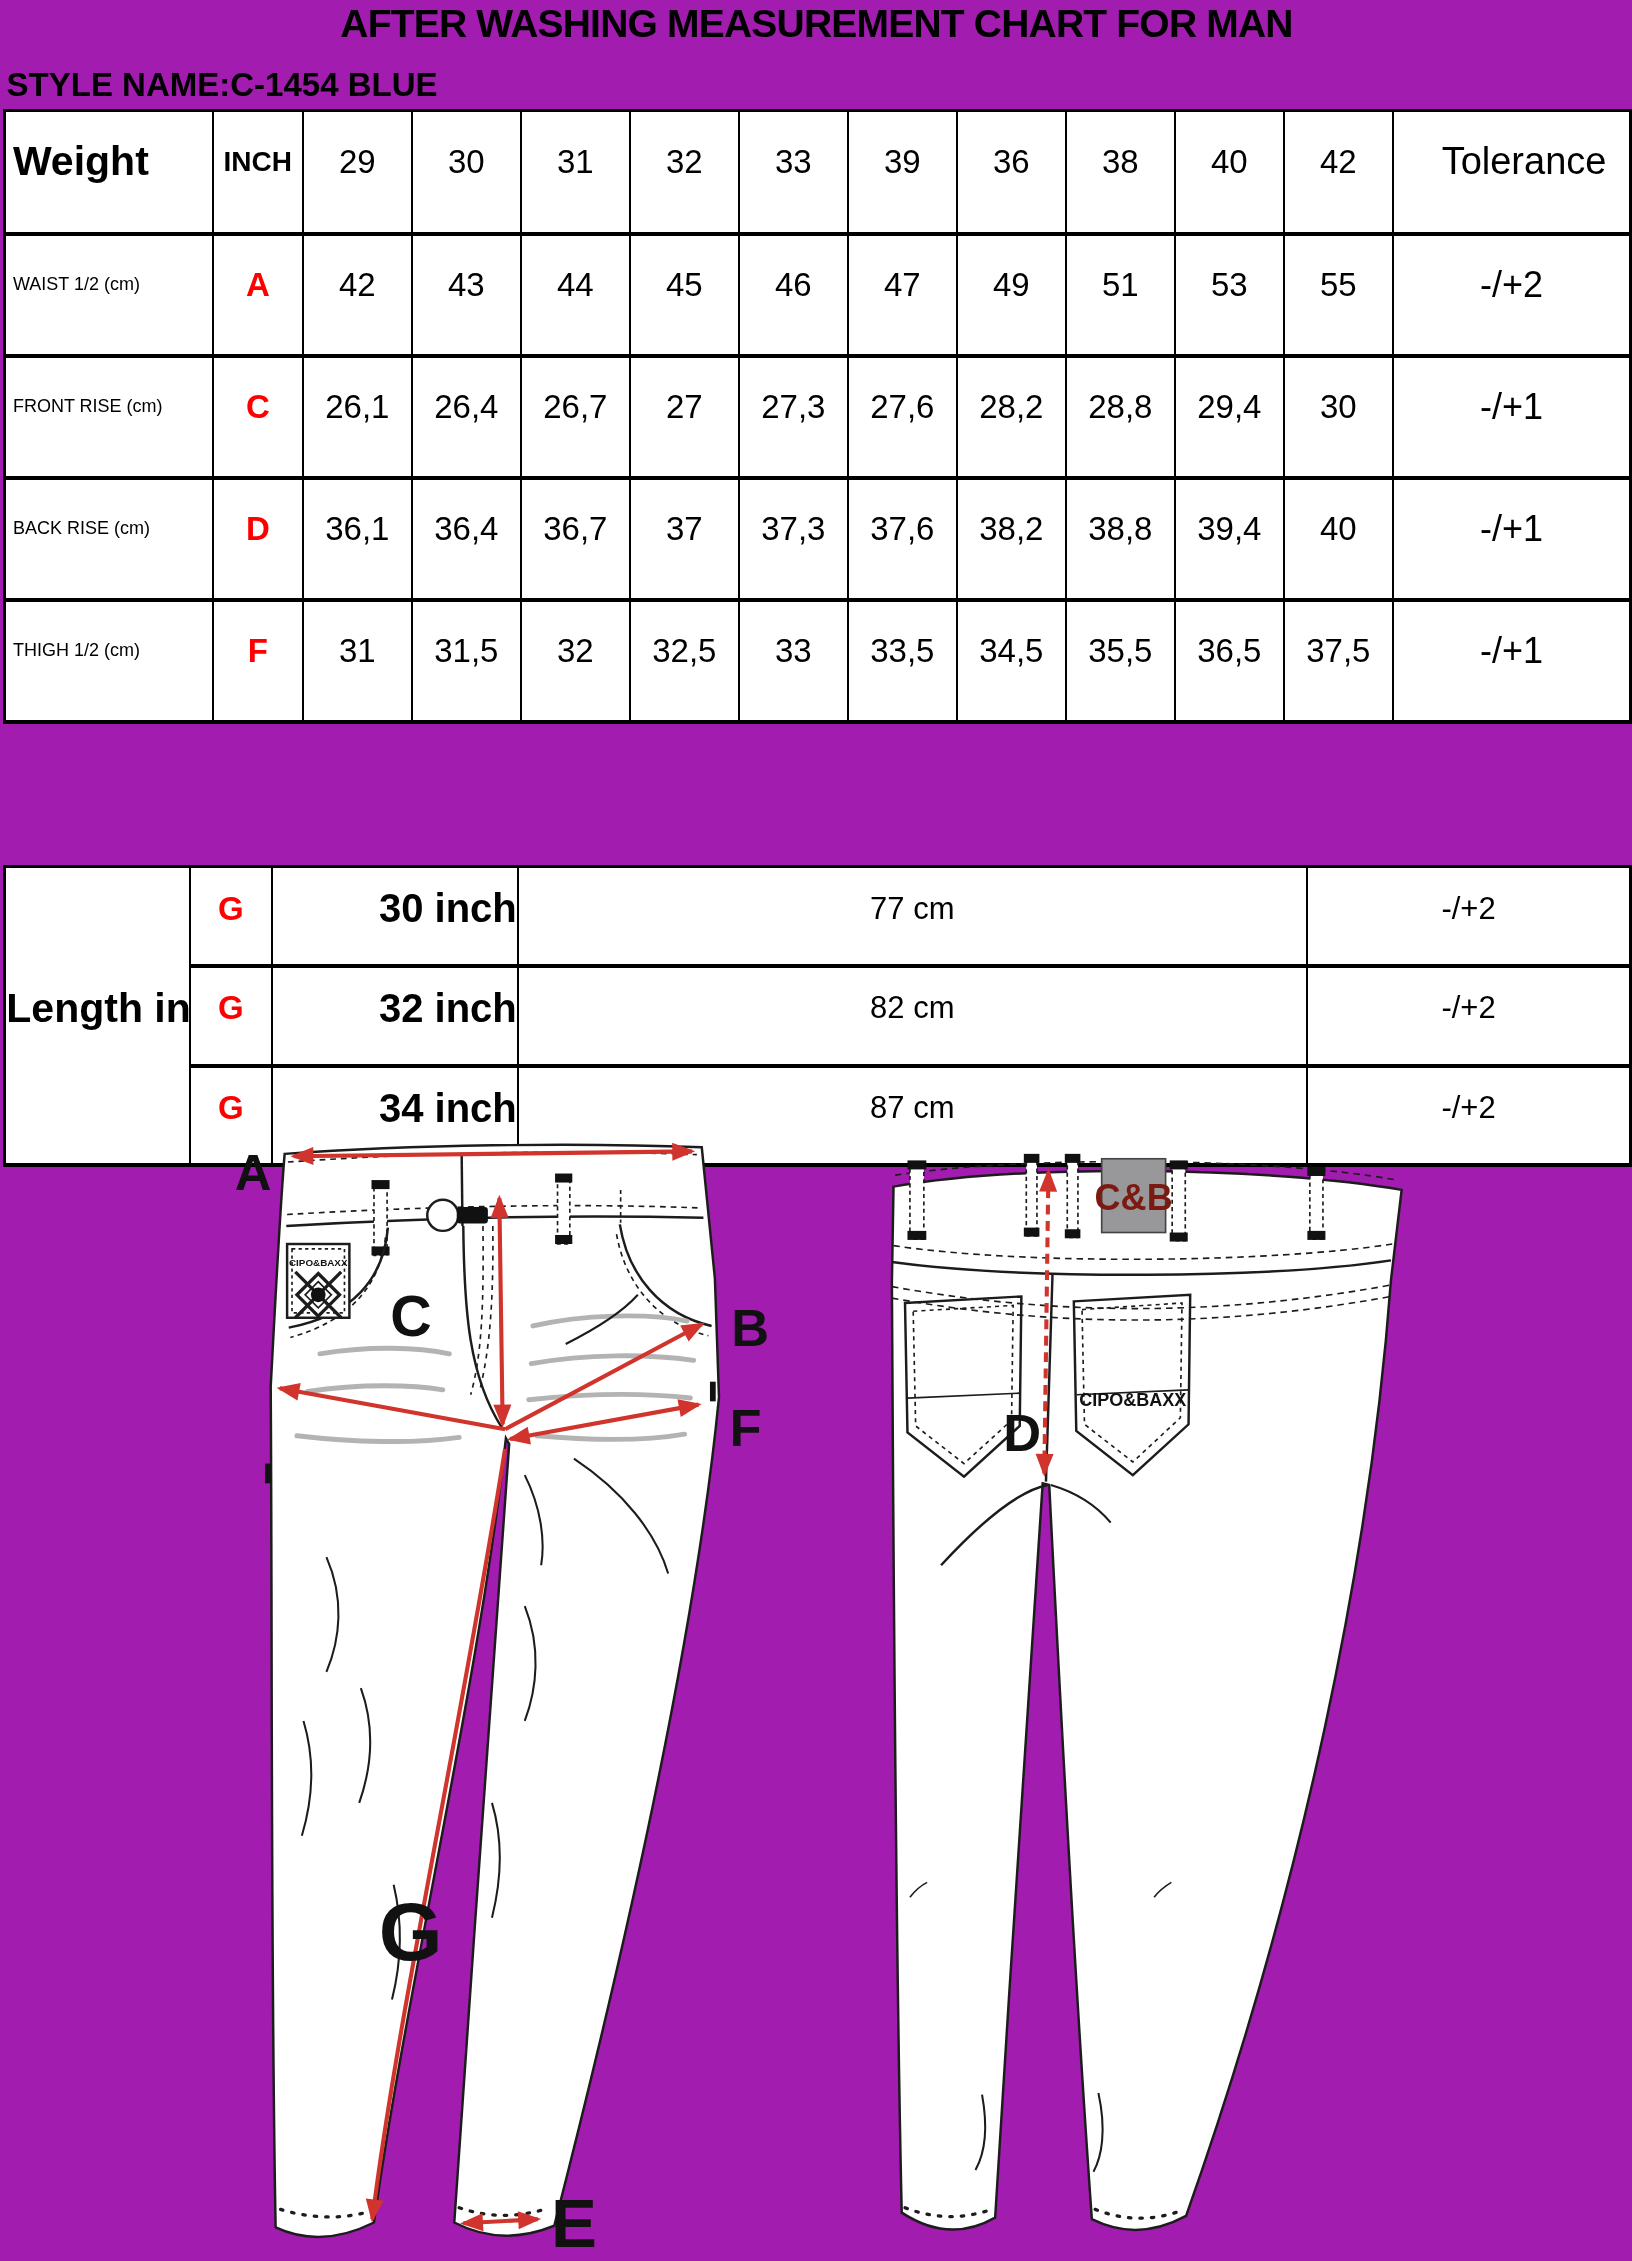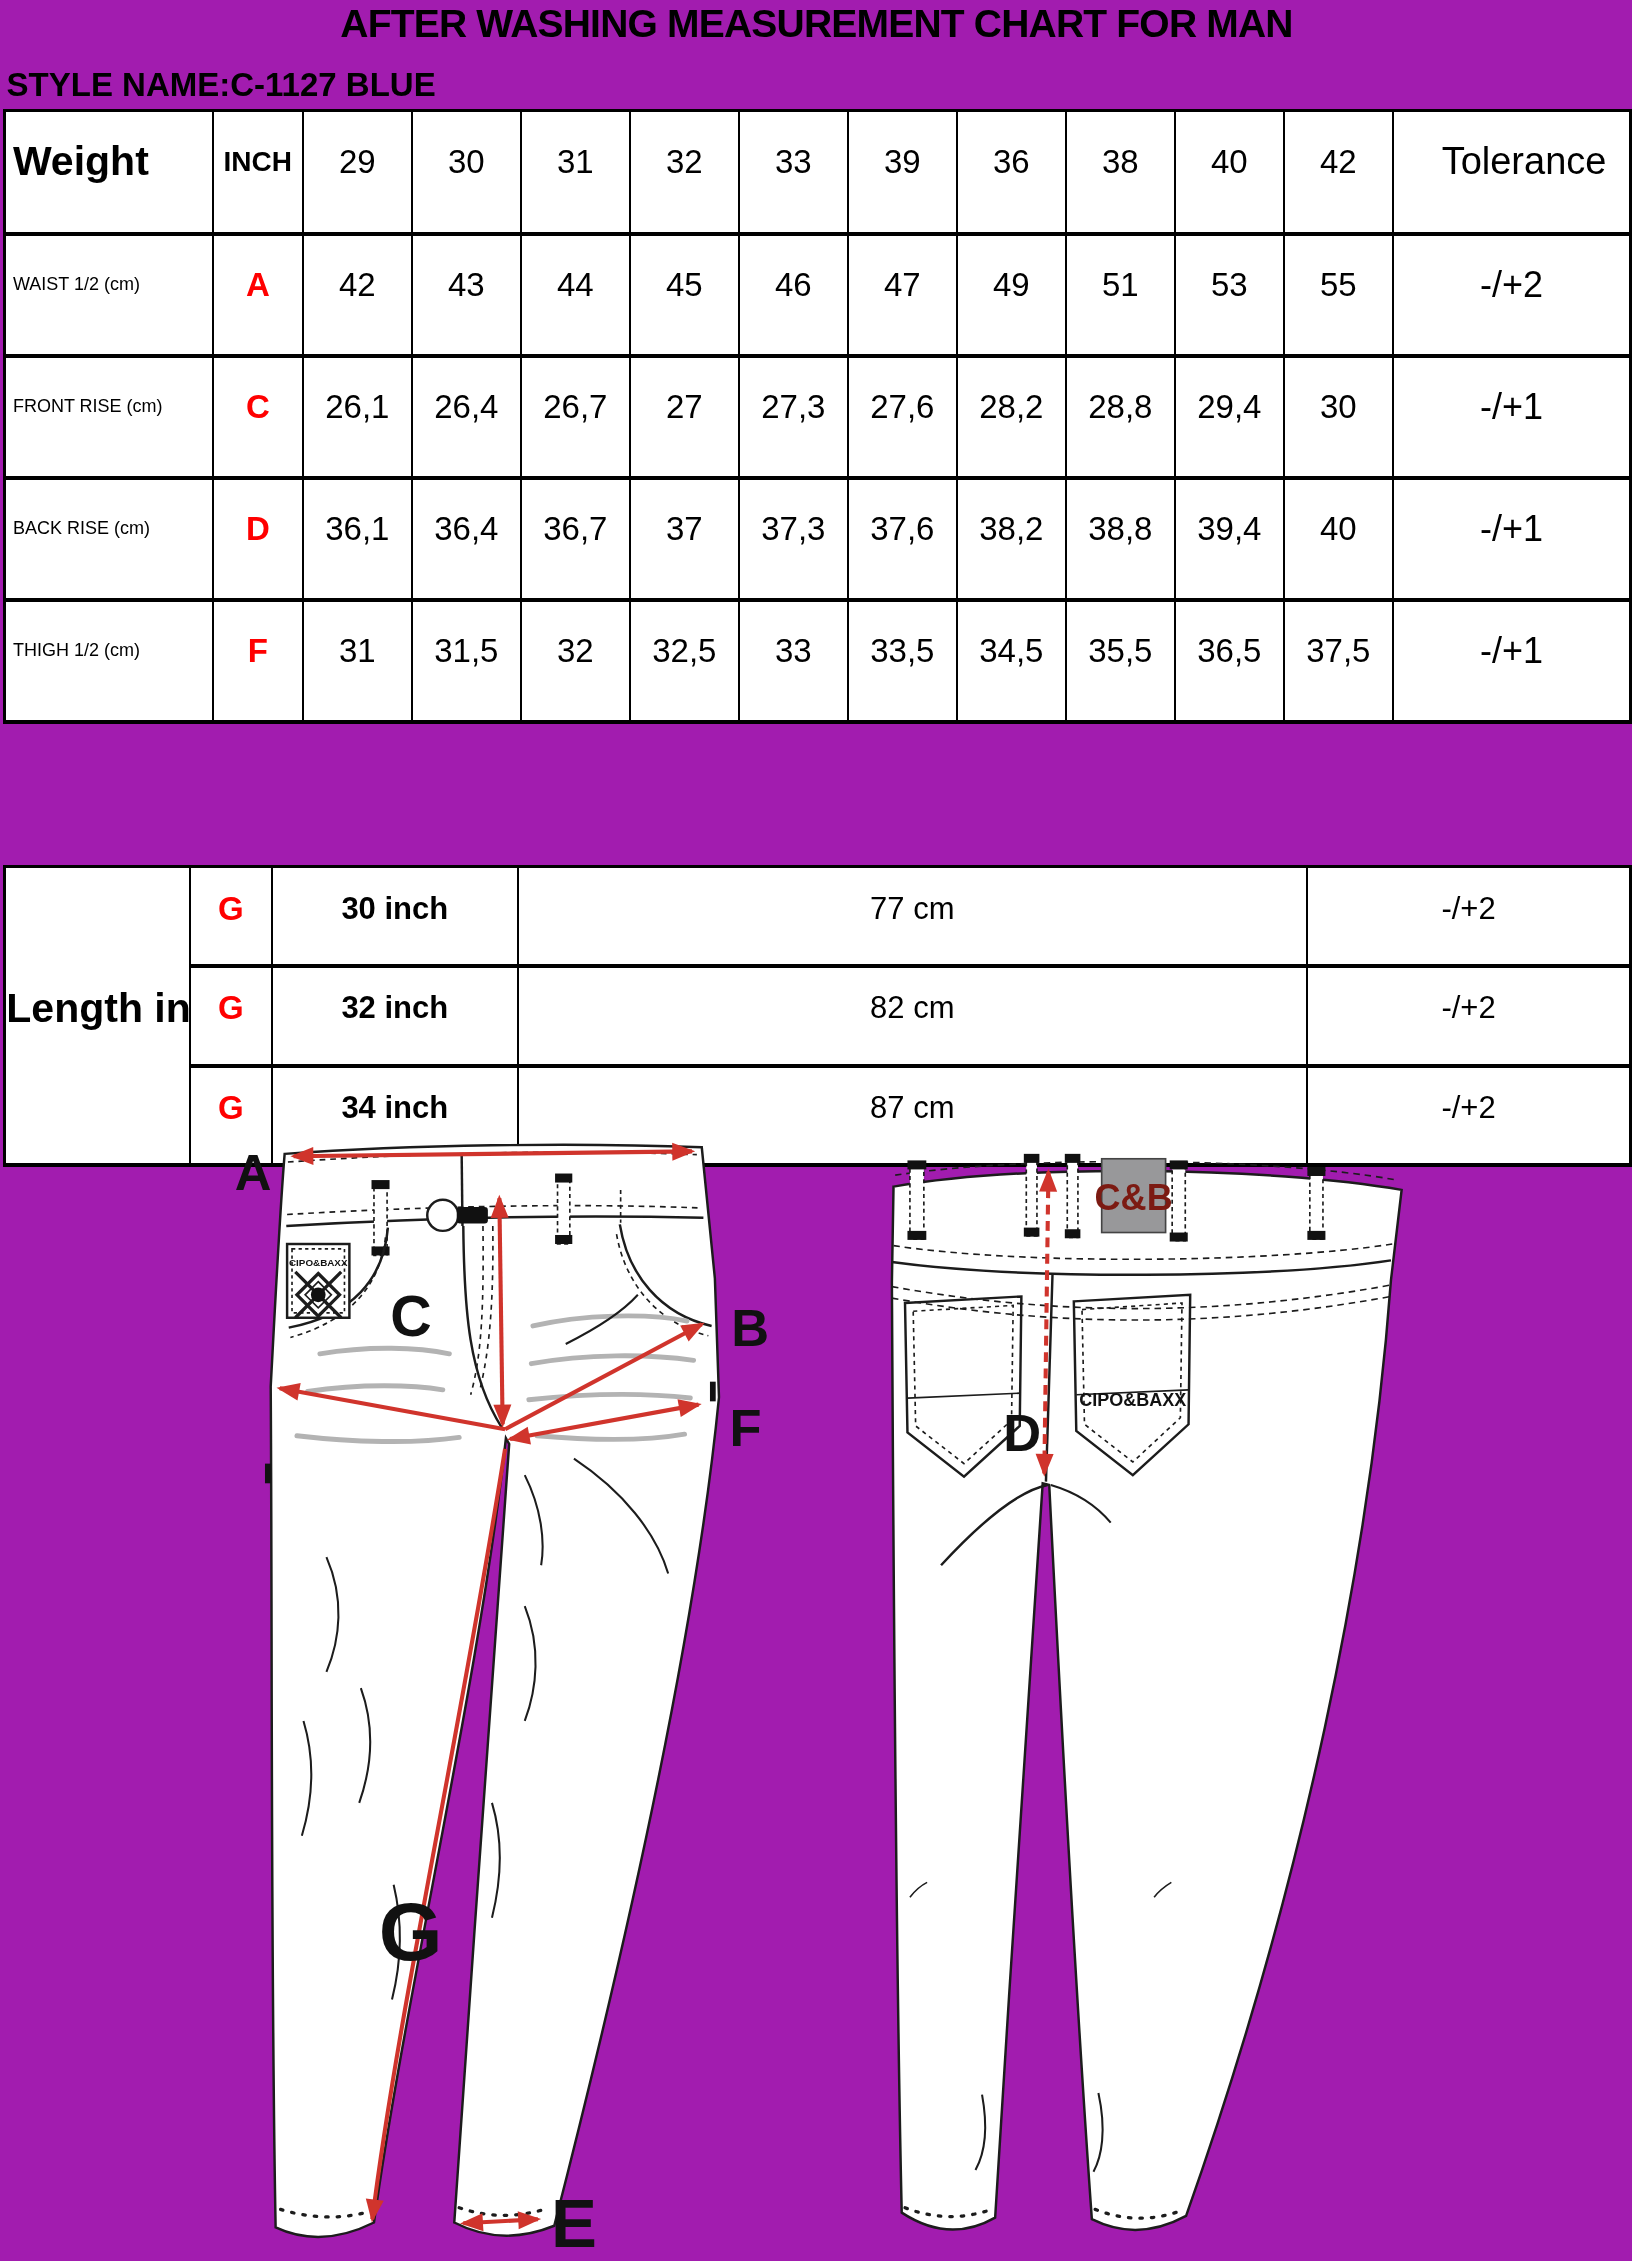--- a/index.html
+++ b/index.html
@@ -57,33 +57,33 @@
     border-left:2.5px solid #000;
     border-right:2.5px solid #000;
     border-bottom:4.9px solid #000;
     text-align:center;
     vertical-align:middle;
     padding:0 0 14.8px 0;
     height:81px;
   }
   .t2 .lab2{ font-size:41px; font-weight:bold; text-align:center; }
   .t2 .code{ color:#ff0000; font-weight:bold; font-size:33px; }
-  .t2 .inchv{ font-size:31px; font-weight:bold; }
+  .t2 .inchv{ font-size:40px; font-weight:bold;text-align:right; }
   .t2 .cmv{ font-size:31px; }
   .t2 .tol{ font-size:31px; }
   .diagram-svg{ position:absolute; top:0; left:0; }
   .mlabel{ font-family:"Liberation Sans", sans-serif; font-weight:bold; fill:#111; }
 </style>
 </head>
 <body>
 
 <div class="page">
 
   <div class="title">AFTER WASHING MEASUREMENT CHART FOR MAN</div>
-  <div class="style-name">STYLE NAME:C-1127 BLUE</div>
+  <div class="style-name">STYLE NAME:C-1454 BLUE</div>
 
   <table class="t1">
     <colgroup>
       <col style="width:208px">
         <col style="width:90px">
       <col style="width:109px">
         <col style="width:109px">
         <col style="width:109px">
         <col style="width:109px">
         <col style="width:109px">

